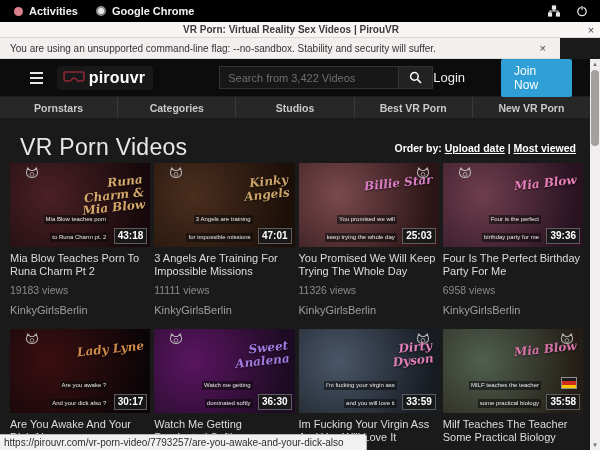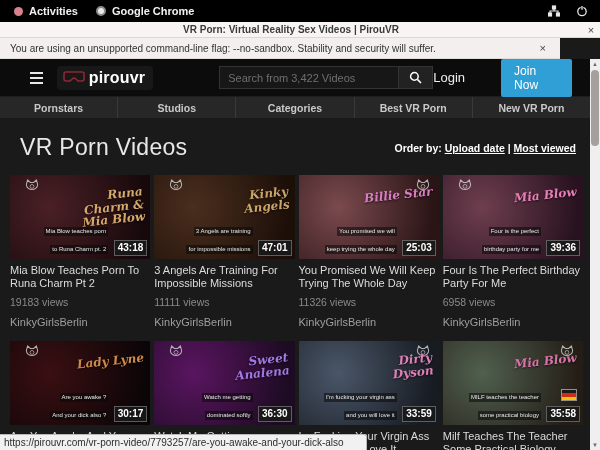--- a/index.html
+++ b/index.html
@@ -52,21 +52,21 @@
   .join { margin-left:14px; background:#2f9fd6; color:#fff; font-size:12px; padding:5px 13px;
           border-radius:2px; cursor:pointer; }
 
   
   .nav { height:22px; background:#272727; display:flex; border-top:1px solid #1d1d1d; }
   .nav-item { flex:1; display:flex; align-items:center; justify-content:center; font-size:10.5px;
               font-weight:bold; color:#c9c9c9; border-left:1px solid #3a3a3a; cursor:pointer; }
   .nav-item:first-child { border-left:none; }
 
   
-  .page-head { display:flex; align-items:center; padding:16px 14px 14px 20px; }
+  .page-head { display:flex; align-items:center; padding:16px 14px 2px 20px; }
   .page-title { font-size:23px; color:#e8e8e8; font-weight:400; letter-spacing:.3px; }
   .order-by { margin-left:auto; font-size:10.5px; color:#fff; font-weight:bold; white-space:nowrap; }
   .order-by a { color:#fff; text-decoration:underline; cursor:pointer; }
 
   
   .grid { display:grid; grid-template-columns:repeat(4,1fr); gap:13px 4px; margin:0 7px 0 10px; }
   .card { cursor:pointer; }
   .thumb { position:relative; height:84px; overflow:hidden; }
   .wm { position:absolute; top:3px; width:16px; height:16px; opacity:.85; }
   .wm.left { left:14px; } .wm.right { right:8px; }
@@ -169,22 +169,22 @@
               <line x1="8.4" y1="8.4" x2="12" y2="12" stroke="#fff" stroke-width="1.6"></line>
             </svg>
         </div>
       </div>
       <div class="login">Login</div>
       <div class="join" style="background: rgb(47, 159, 214); margin-left: 36px;">Join Now</div>
     </div>
 
     <div class="nav">
       <div class="nav-item">Pornstars</div>
+      <div class="nav-item">Categories</div>
       <div class="nav-item">Studios</div>
-      <div class="nav-item">Categories</div>
       <div class="nav-item">Best VR Porn</div>
       <div class="nav-item">New VR Porn</div>
     </div>
 
     <div class="page-head">
       <div class="page-title">VR Porn Videos</div>
       <div class="order-by">
         <span>Order by:</span>
         <a>Upload date</a>
         <span>|</span>

